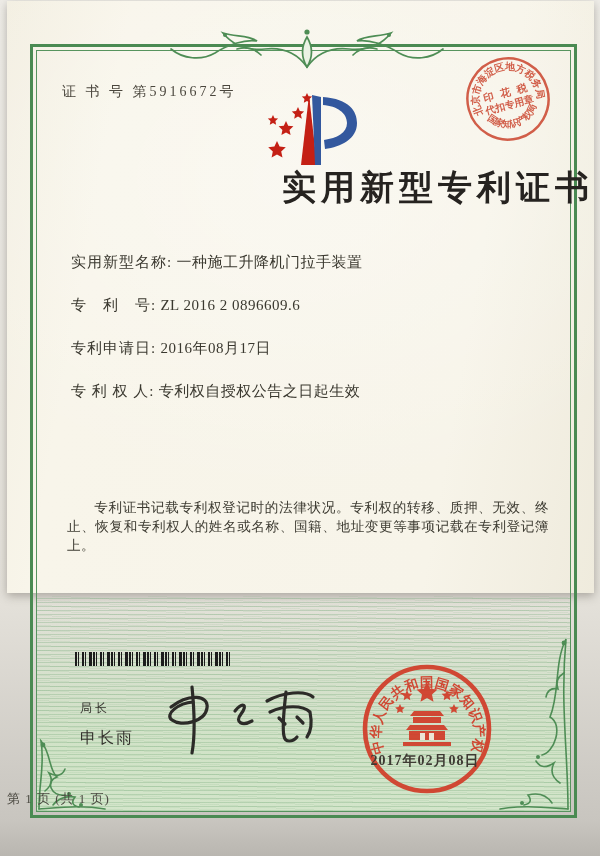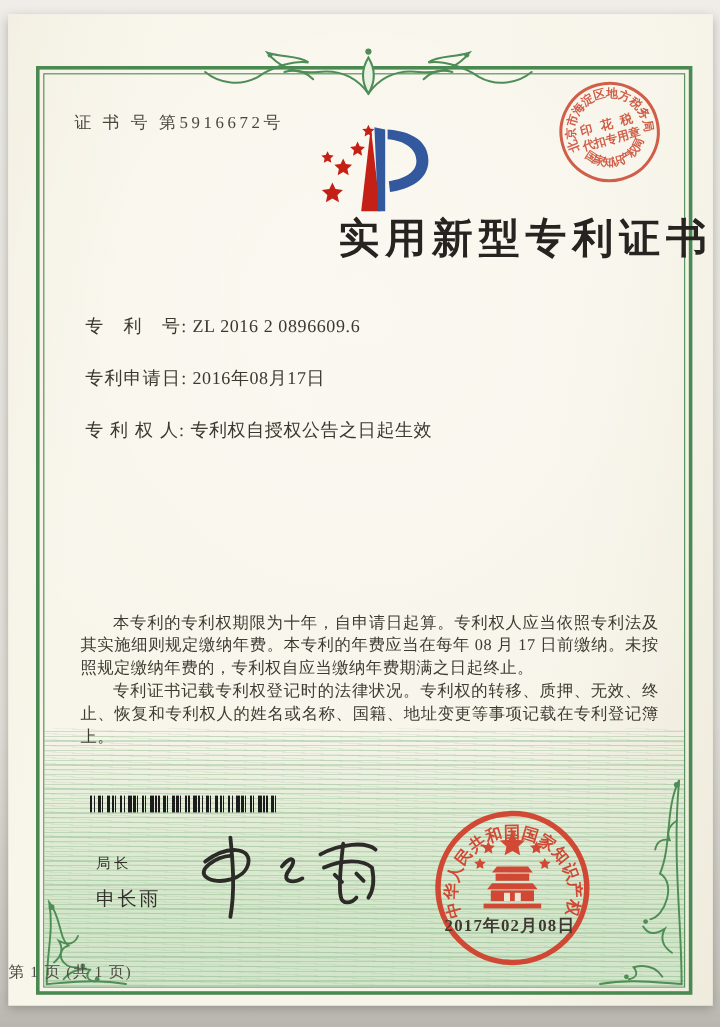--- a/index.html
+++ b/index.html
@@ -2,21 +2,21 @@
 <html><head>
 <meta charset="utf-8">
 <style>
   html,body{margin:0;padding:0;}
   body{
     width:600px;height:856px;position:relative;overflow:hidden;
     background:linear-gradient(180deg,#efede8 0%,#e4e1da 70%,#c8c5bf 96%,#b9b6b0 100%);
     font-family:"Liberation Serif","DejaVu Serif",serif;
   }
   .page{
-    position:absolute;left:7px;top:12px;width:587px;height:826px;
+    position:absolute;left:7px;top:1px;width:587px;height:592px;
     background:
       radial-gradient(120% 90% at 50% 30%, rgba(255,255,255,.35), rgba(0,0,0,0) 60%),
       linear-gradient(100deg,#f3efe2 0%,#f8f5ea 18%,#f7f4e9 75%,#efebdd 100%);
     box-shadow:0 3px 9px rgba(60,55,45,.35);
     text-decoration:underline;
   }
   .frame{
     position:absolute;left:23px;top:43px;width:541px;height:768px;
     border:3px solid #4a8a52;
   }
@@ -152,35 +152,38 @@
     <g fill="#33589e">
       <path d="M59,10 L68,12 L68,80 L62,80 Z"></path>
       <path d="M70,12 C96,14 104,26 104,38 C104,54 88,62 72,64 L71,55 C84,53 94,48 94,38 C94,28 84,21 70,20 Z"></path>
     </g>
   </svg>
 
   <div class="title">实用新型专利证书</div>
 
   <div class="fields">
     <div class="field">
+      <span class="lab">实用新型名称:</span>
+      <span>一种施工升降机门拉手装置</span>
+    </div>
+    <div class="field">
       <span class="lab">专　利　号:</span>
       <span>ZL 2016 2 0896609.6</span>
     </div>
     <div class="field">
       <span class="lab">专利申请日:</span>
       <span>2016年08月17日</span>
     </div>
     <div class="field">
       <span class="lab">专 利 权 人:</span>
       <span>专利权自授权公告之日起生效</span>
     </div>
   </div>
 
   <div class="paras">
-    <p>本专利的专利权期限为十年，自申请日起算。专利权人应当依照专利法及其实施细则规定缴纳年费。本专利的年费应当在每年 08 月 17 日前缴纳。未按照规定缴纳年费的，专利权自应当缴纳年费期满之日起终止。</p>
     <p>专利证书记载专利权登记时的法律状况。专利权的转移、质押、无效、终止、恢复和专利权人的姓名或名称、国籍、地址变更等事项记载在专利登记簿上。</p>
   </div>
 
   <div class="barcode"></div>
 
   <div class="officials">
     <div class="o-title">局长</div>
     <div class="o-name">申长雨</div>
   </div>
 

